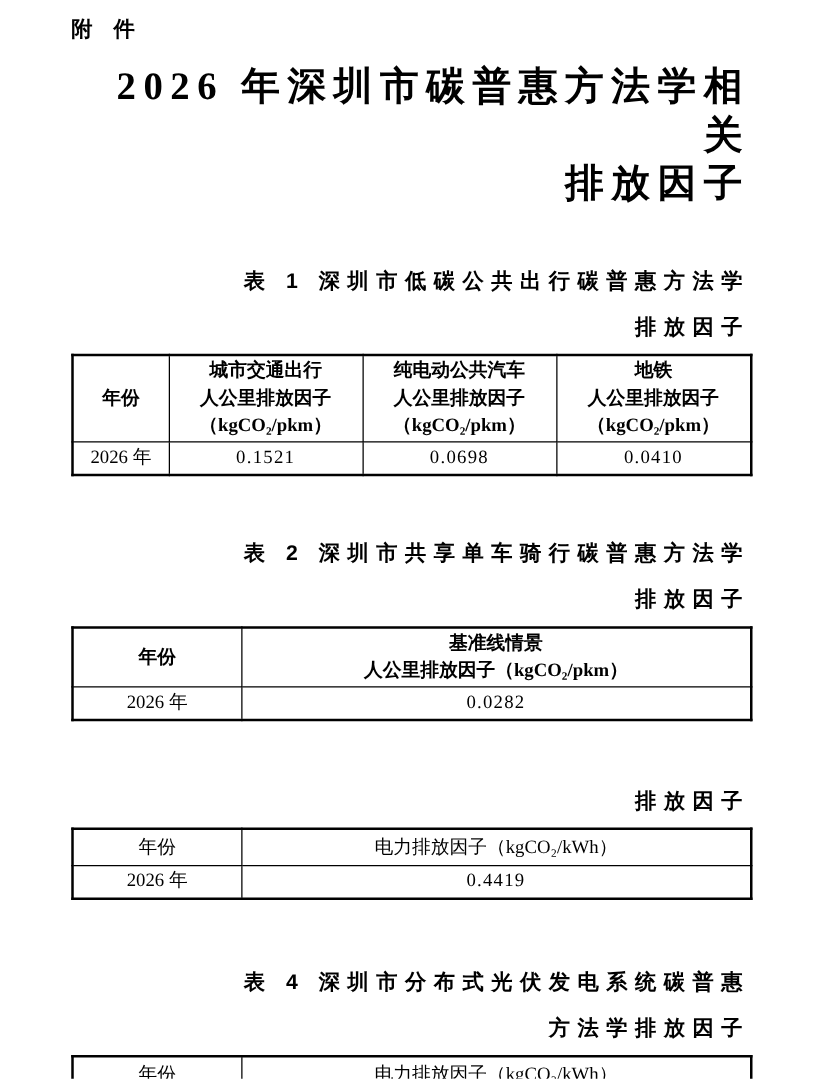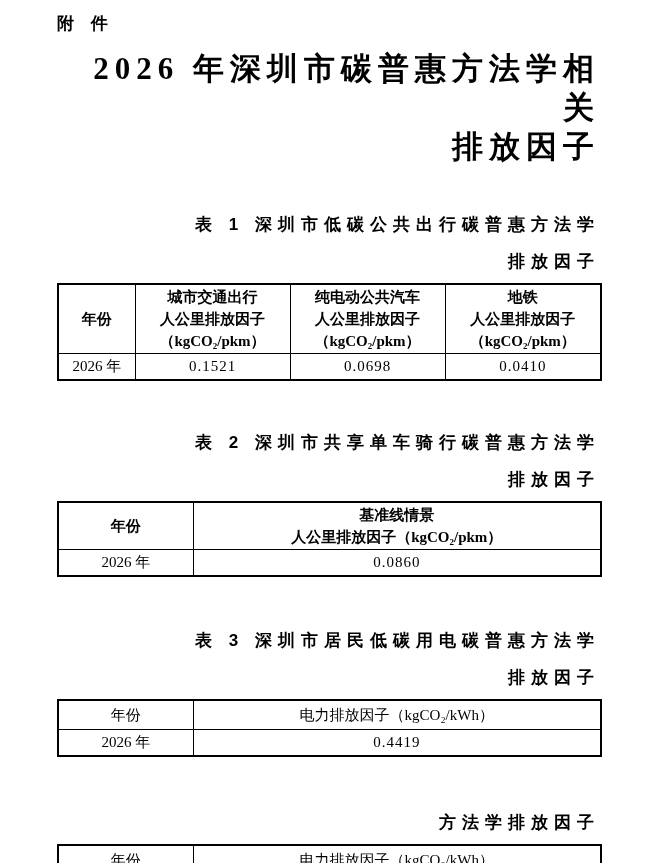--- a/index.html
+++ b/index.html
@@ -132,29 +132,28 @@
         <col style="width:408px">
       </colgroup>
       <tbody>
           <tr>
         <th class="multi">年份</th>
         <th class="multi">基准线情景
 人公里排放因子（kgCO₂/pkm）</th>
       </tr>
       <tr>
         <td>2026 年</td>
-        <td class="num">0.0860</td>
+        <td class="num">0.0282</td>
       </tr>
     </tbody>
       </table>
   </div>
 
   <div class="section s3">
     <div class="tbl-caption">
-      <span>表 3  深圳市居民低碳用电碳普惠方法学</span>
       <span>排放因子</span>
     </div>
     <table>
       <colgroup>
         <col style="width:135px">
         <col style="width:408px">
       </colgroup>
       <tbody>
           <tr>
         <th class="single">年份</th>
@@ -163,20 +162,21 @@
       <tr>
         <td>2026 年</td>
         <td class="num">0.4419</td>
       </tr>
     </tbody>
       </table>
   </div>
 
   <div class="section s4">
     <div class="tbl-caption">
+      <span>表 4  深圳市分布式光伏发电系统碳普惠</span>
       <span>方法学排放因子</span>
     </div>
     <table>
       <colgroup>
         <col style="width:135px">
         <col style="width:408px">
       </colgroup>
       <tbody>
           <tr>
         <th class="single">年份</th>

